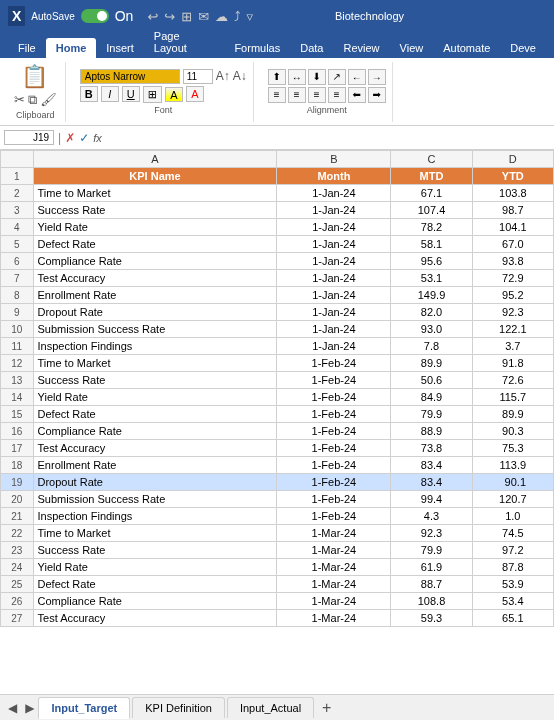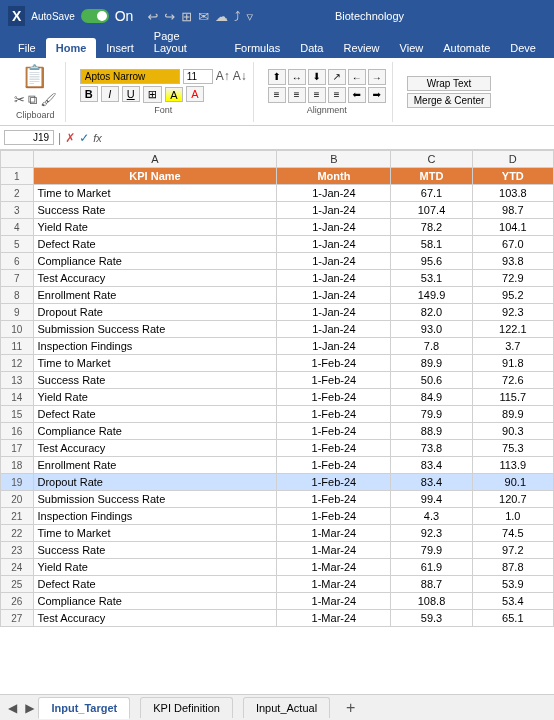--- a/index.html
+++ b/index.html
@@ -188,21 +188,21 @@
       padding: 0 4px;
       gap: 0;
     }
     .sheet-nav { color: #555; font-size: 12px; cursor: pointer; padding: 0 4px; }
     .sheet-tab {
       padding: 4px 12px;
       font-size: 11px;
       cursor: pointer;
       border: 1px solid #d0d0d0;
       border-bottom: none;
-      margin-right: 10px;
+      margin-right: 2px;
       background: #f0f0f0;
       border-radius: 3px 3px 0 0;
     }
     .sheet-tab.active {
       background: #fff;
       font-weight: bold;
       color: #2b579a;
       border-bottom: 1px solid #fff;
     }
     .sheet-add { color: #555; font-size: 16px; cursor: pointer; padding: 0 6px; }
@@ -347,26 +347,20 @@
         <button class="align-btn">≡</button>
         <button class="align-btn">≡</button>
         <button class="align-btn">≡</button>
         <button class="align-btn">⬅</button>
         <button class="align-btn">➡</button>
       </div>
     </div>
     <span class="ribbon-group-title">Alignment</span>
   </div>
 
-  <div class="ribbon-group" style="border-right:none;padding:0 6px;">
-    <div class="wrap-merge-group">
-      <button class="wrap-btn">Wrap Text</button>
-      <button class="wrap-btn">Merge &amp; Center</button>
-    </div>
-  </div>
 </div>
 
 <div class="formula-bar">
   <input class="cell-ref" type="text" value="J19" style="">
   <span class="formula-divider">|</span>
   <span class="fx-cross">✗</span>
   <span class="fx-check">✓</span>
   <span class="fx-label">fx</span>
   <input class="formula-input" type="text" value="" style="">
 </div>

